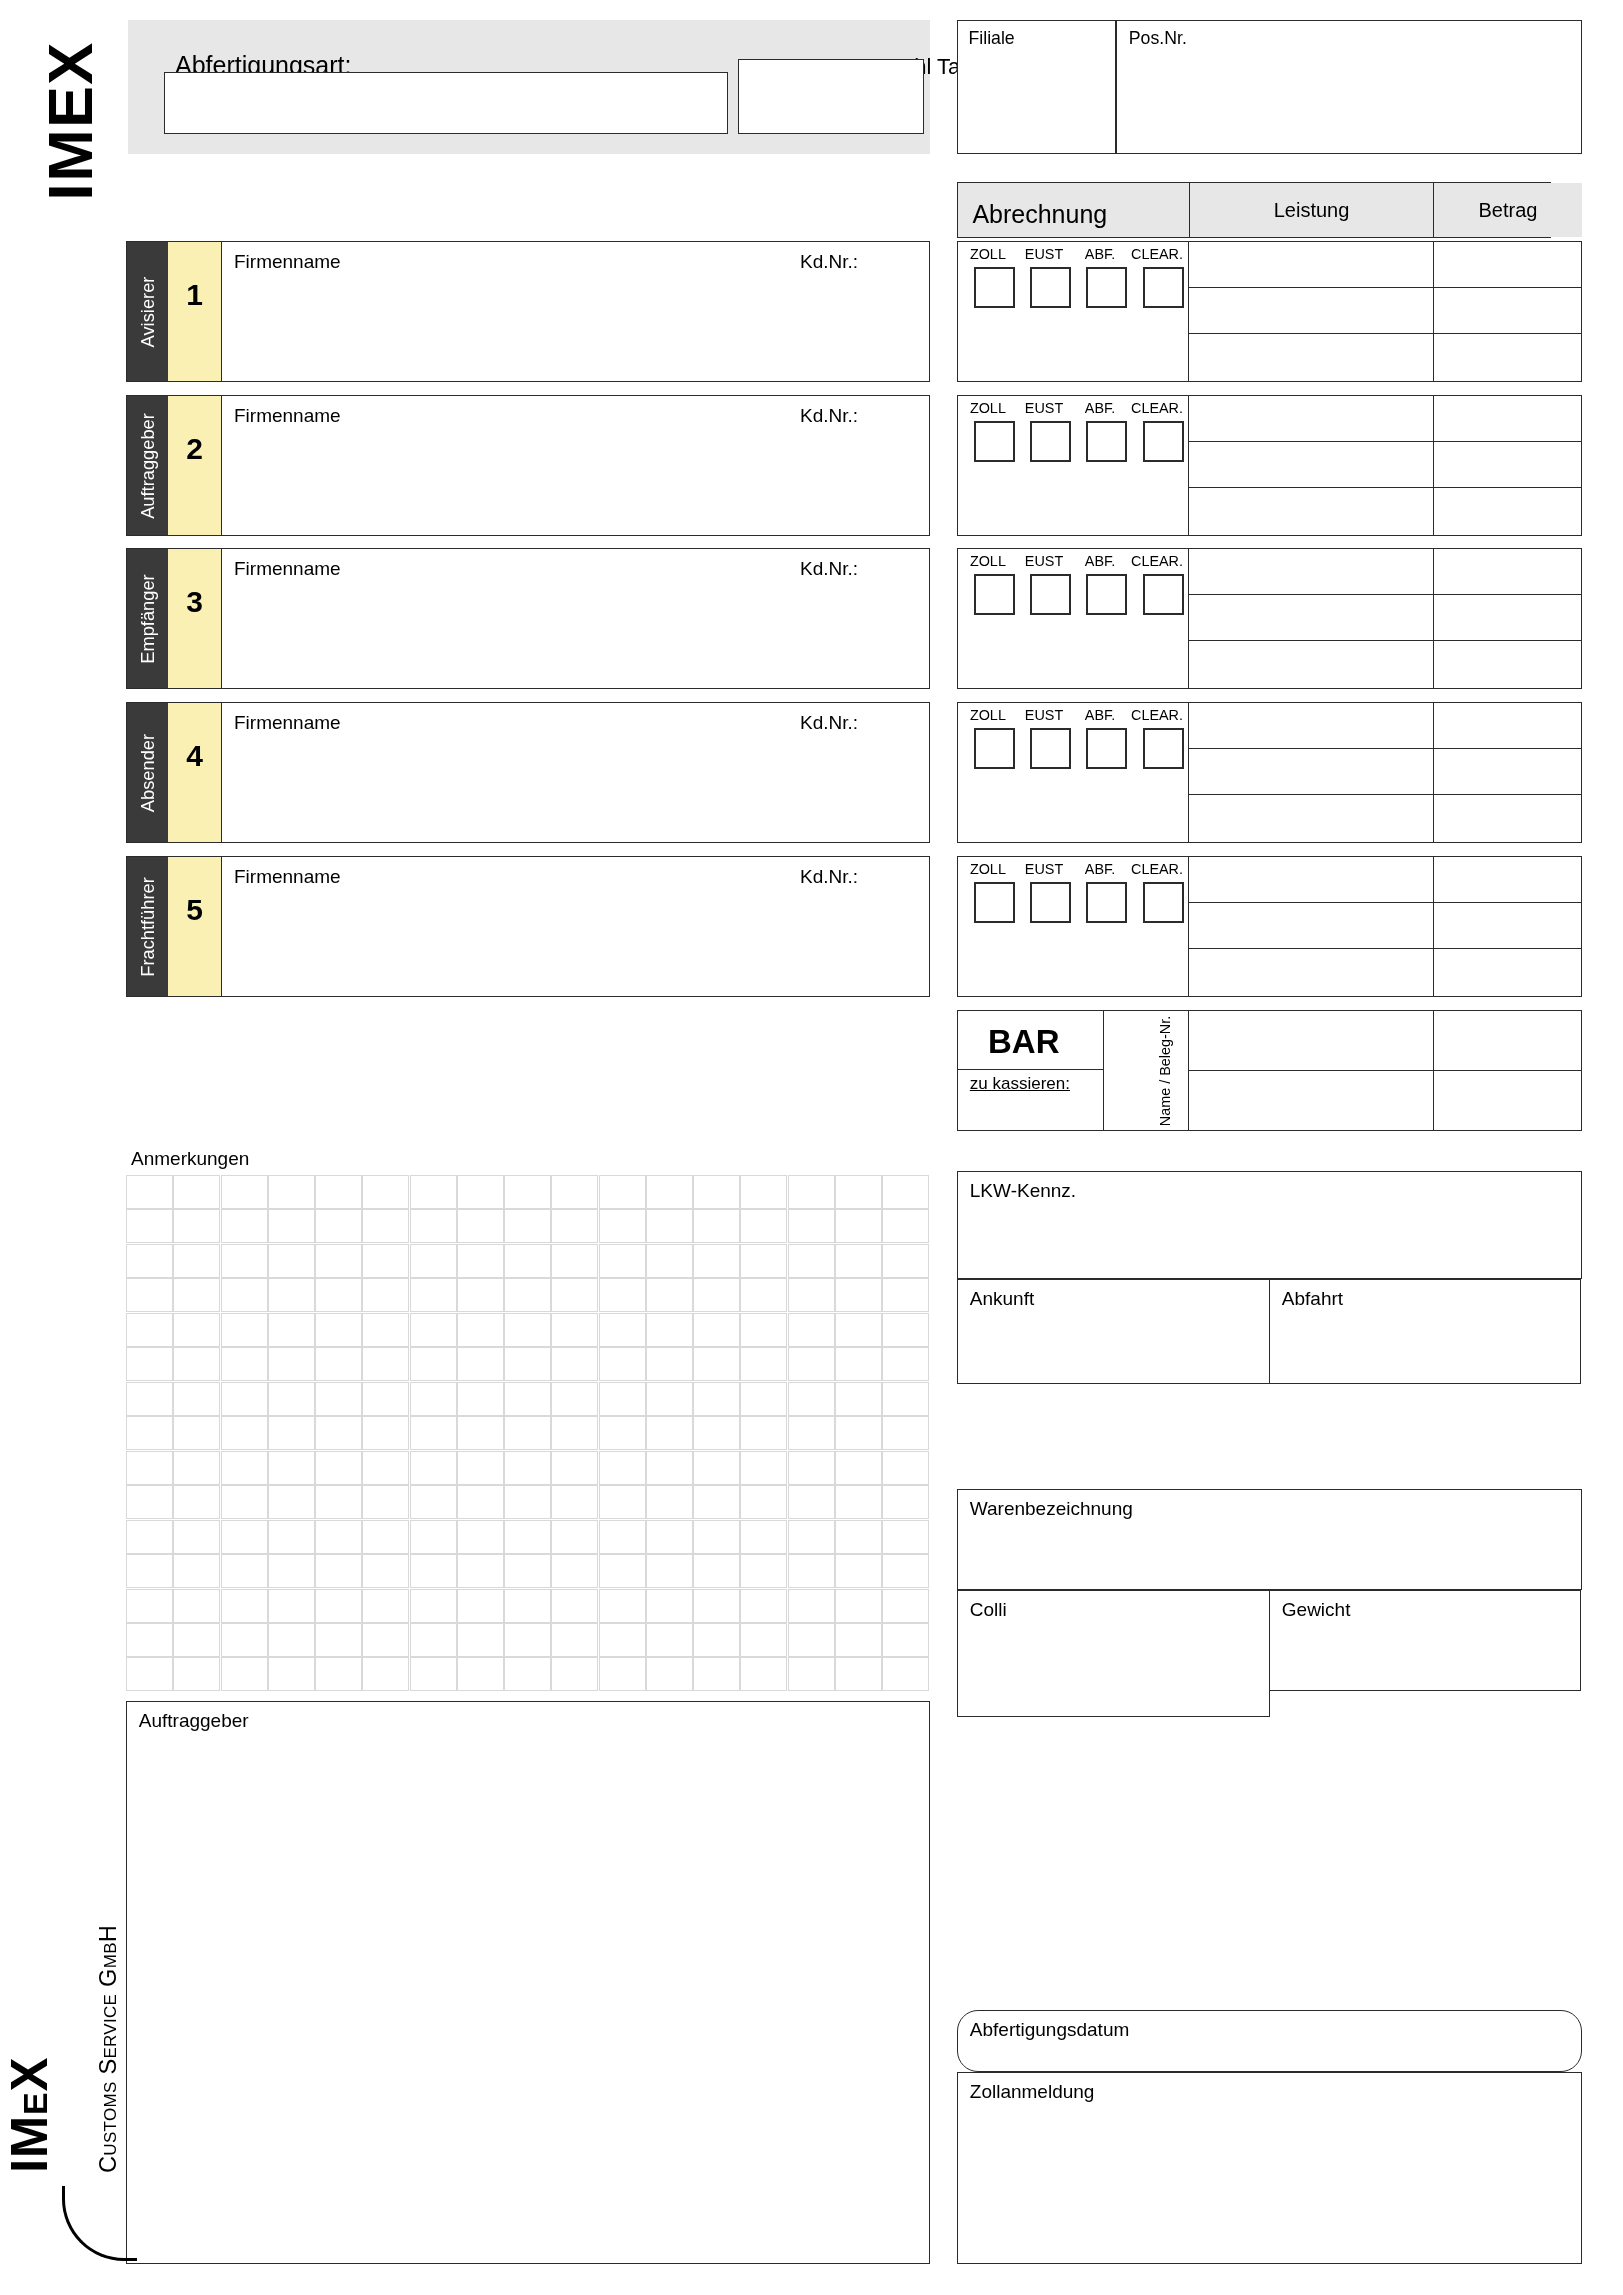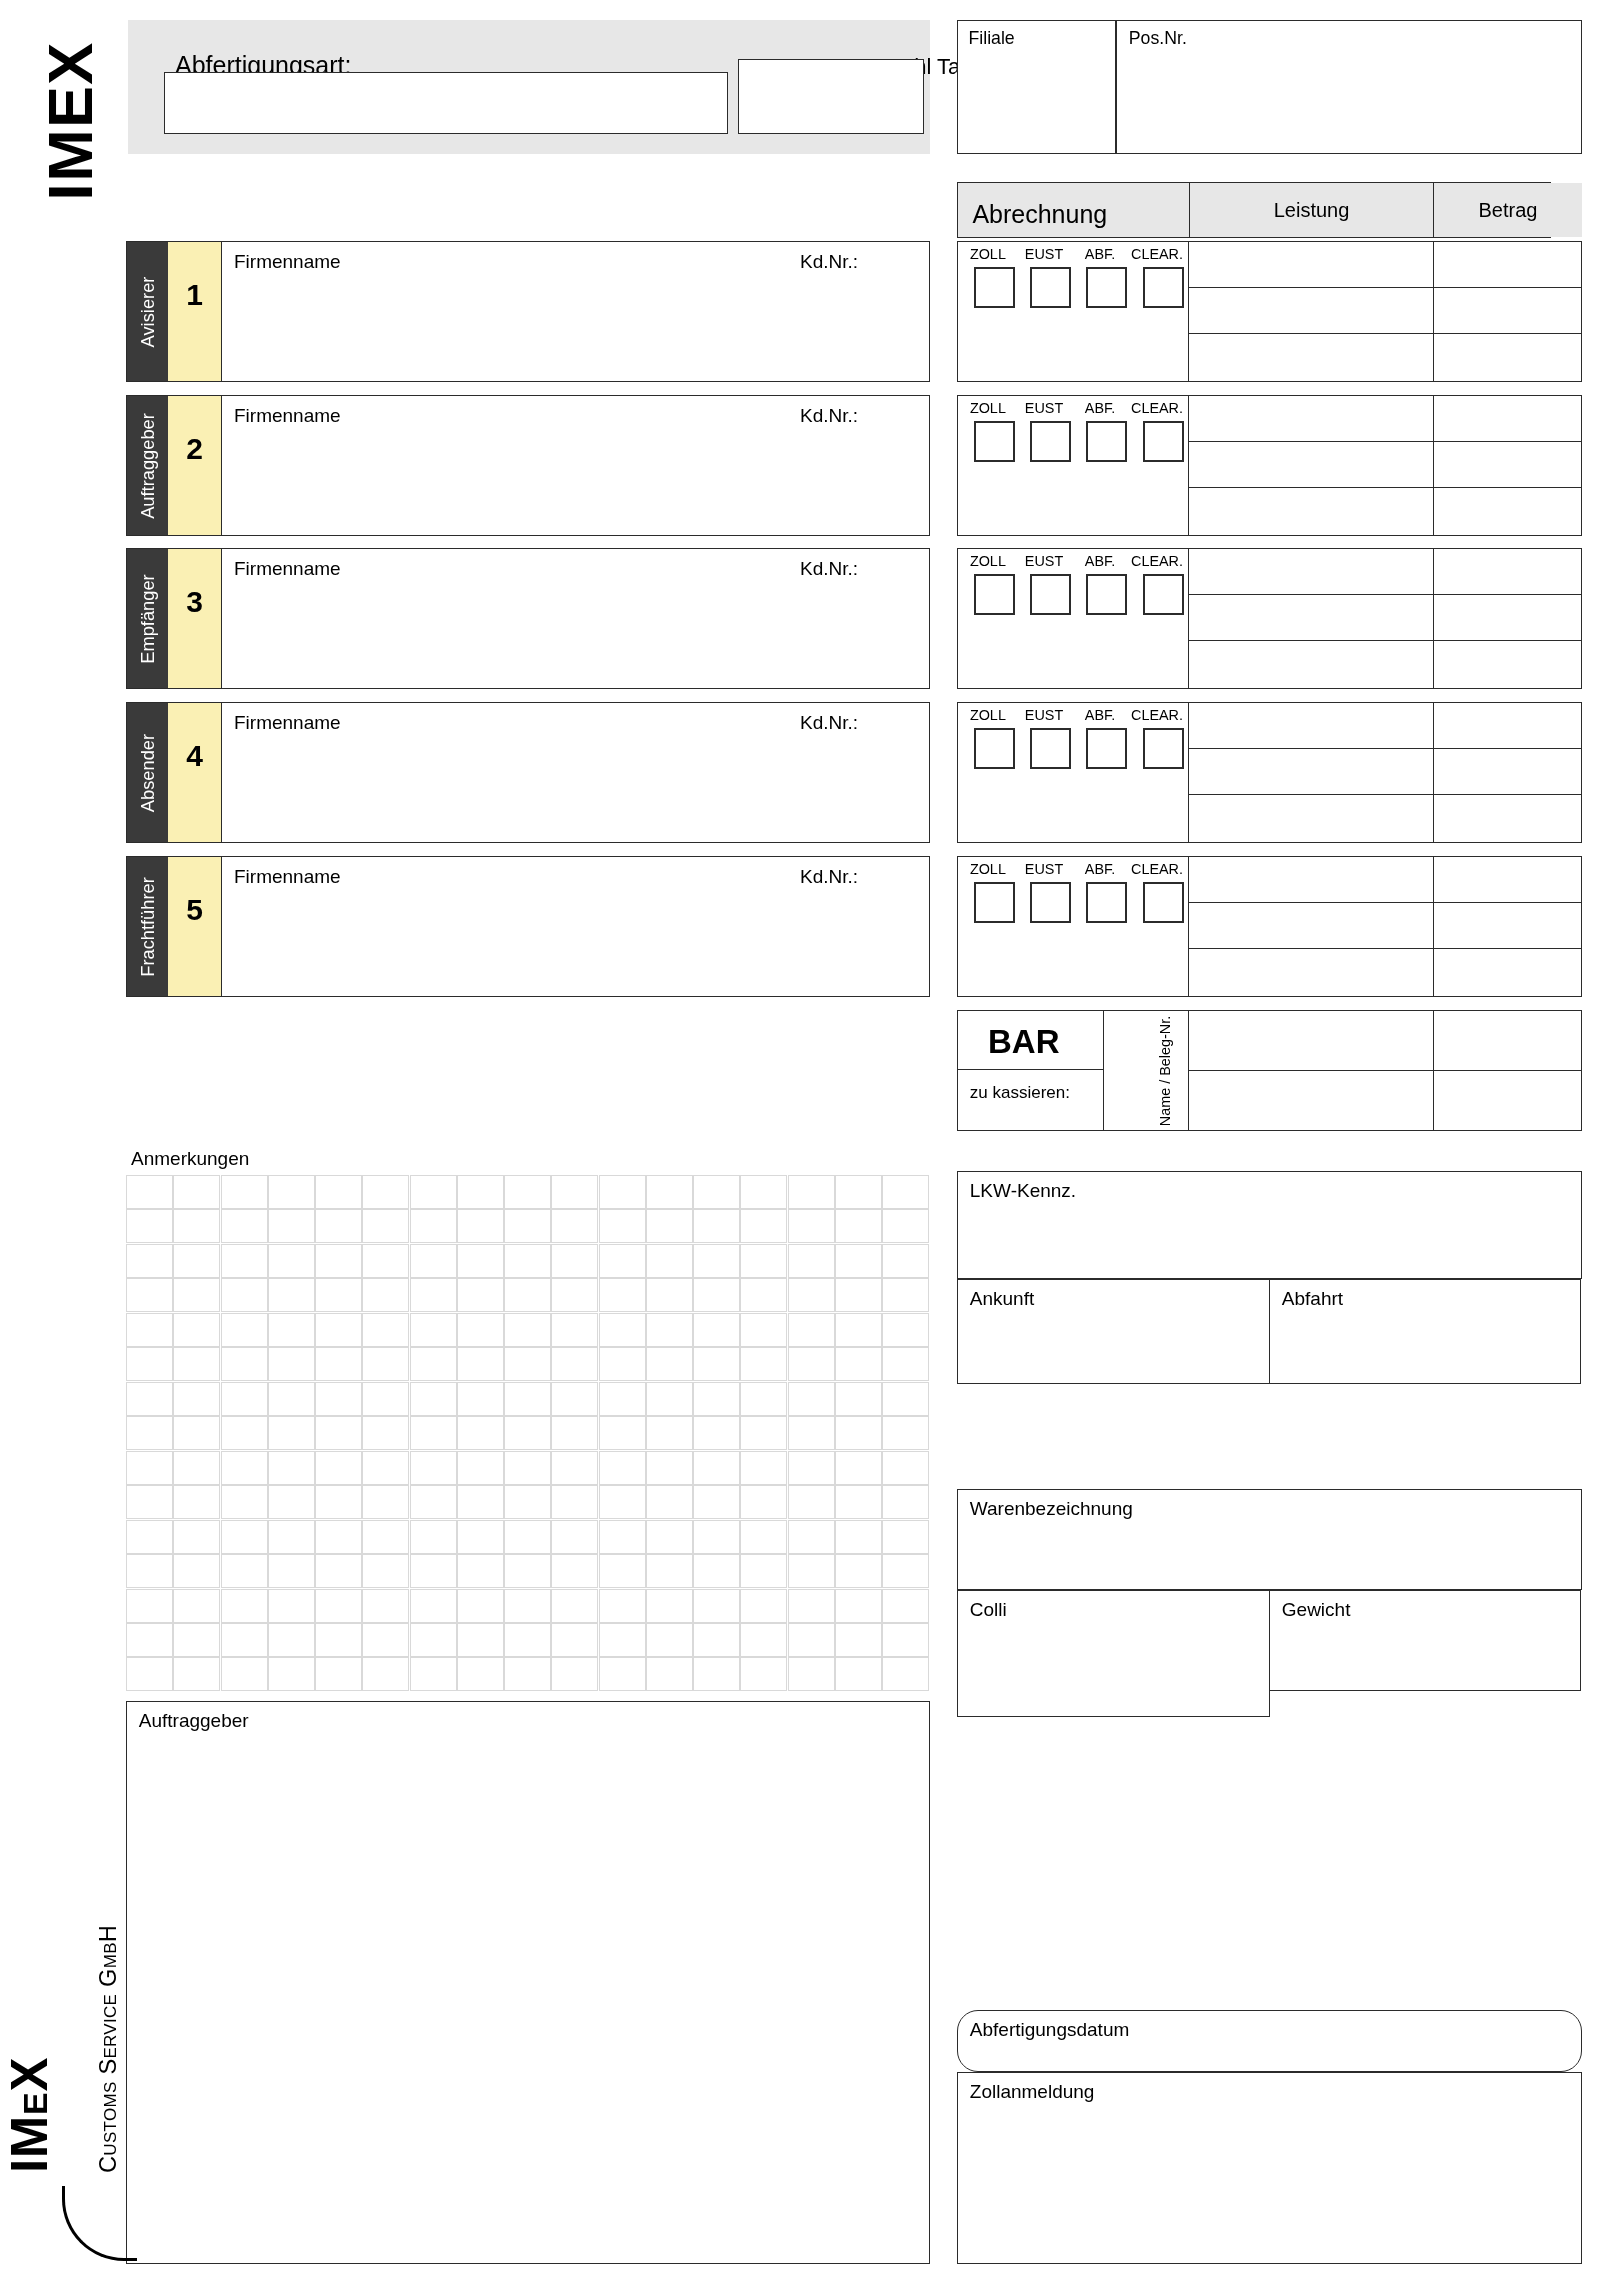--- a/index.html
+++ b/index.html
@@ -293,22 +293,23 @@
   .bar .word {
     position: absolute;
     left: 30px;
     top: 11.8px;
     font-size: 33px;
     font-weight: bold;
   }
   .bar .sub {
     position: absolute;
     left: 11.8px;
-    top: 72px;
+    top: 63px;
     font-size: 17px;
+    text-decoration: underline;
   }
   .bar .hsep {
     position: absolute;
     left: 0;
     top: 58px;
     width: 145px;
     height: 1.3px;
     background: #2b2b2b;
   }
   .bar .vsep {

